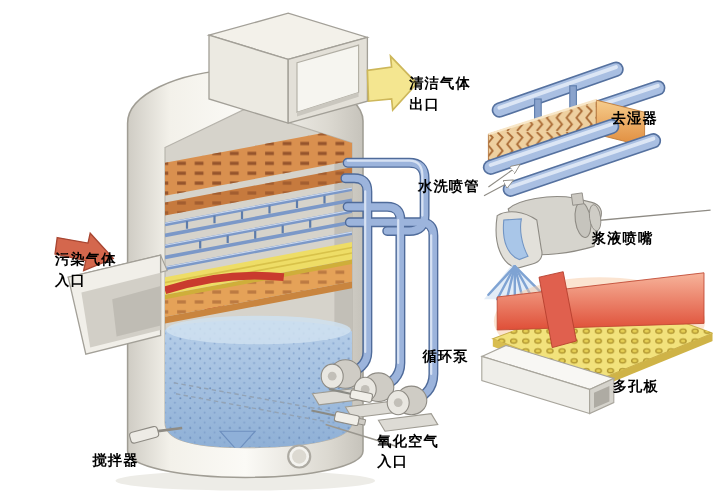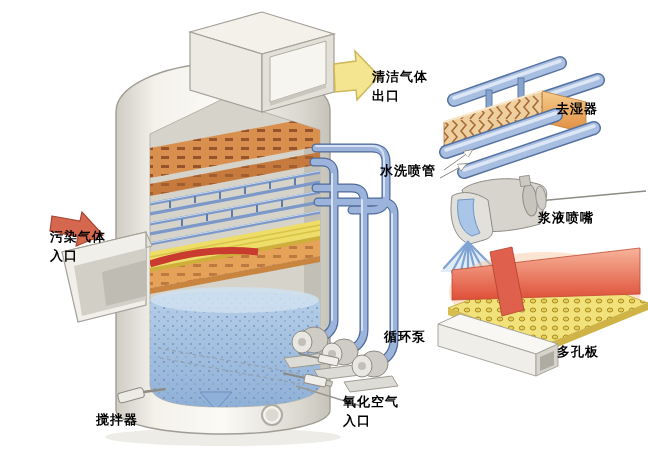--- a/index.html
+++ b/index.html
@@ -279,22 +279,22 @@
 </div>
 
 <div class="lbl" style="left:380px;top:162px;text-align:right;">水洗喷管</div>
 
 <div class="lbl" style="left:556px;top:100px;">去湿器</div>
 
 <div class="lbl" style="left:538px;top:209px;text-align:center;">浆液喷嘴</div>
 
 <div class="lbl" style="left:557px;top:343px;">多孔板</div>
 
-<div class="lbl" style="left:384px;top:328px;">循环泵</div>
+<div class="lbl" style="left:384px;top:316px;">循环泵</div>
 
 <div class="lbl" style="left:343px;top:393px;">
   <div>氧化空气</div>
   <div>入口</div>
 </div>
 
-<div class="lbl" style="left:96px;top:411px;text-align:center;">搅拌器</div>
+<div class="lbl" style="left:84px;top:411px;text-align:center;">搅拌器</div>
 
 </div>
 
 </body></html>

